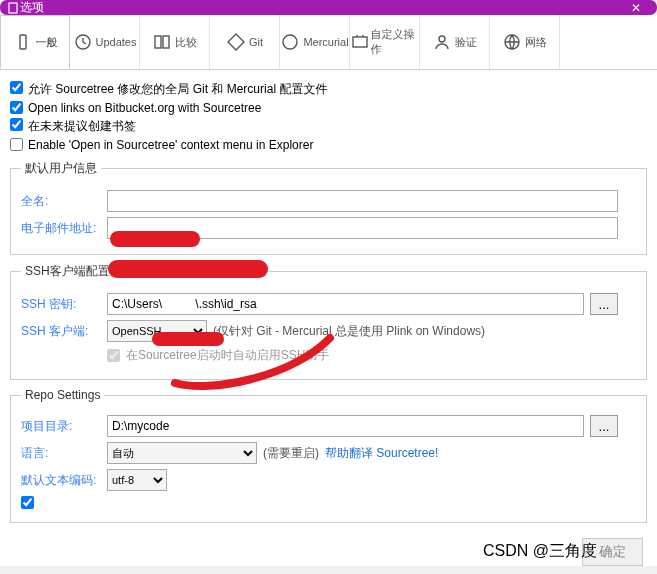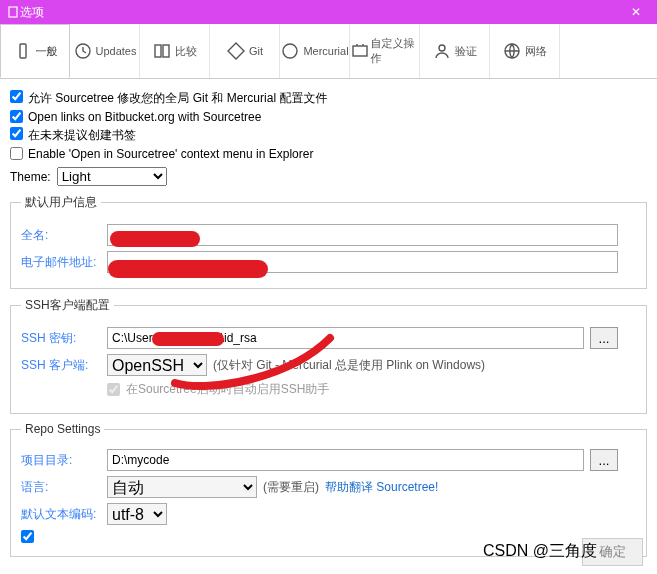--- a/index.html
+++ b/index.html
@@ -1,33 +1,33 @@
 <!DOCTYPE html>
 <html><head>
 <meta charset="utf-8">
 <style>
 * { box-sizing: border-box; margin: 0; padding: 0; }
 body { font-family: "Microsoft YaHei", sans-serif; font-size: 12px; background: #f0f0f0; width: 657px; height: 574px; overflow: hidden; position: relative; }
-.titlebar { background: #d946ef; color: #fff; height: 24px; display: flex; align-items: center; padding: 0 6px; font-size: 12px; }
+.titlebar { background: #a21caf; color: #fff; height: 15px; display: flex; align-items: center; padding: 0 6px; font-size: 12px; border-radius: 7px; }
 .titlebar .title { flex: 1; }
 .titlebar .close { width: 30px; text-align: center; cursor: pointer; }
 .tabstrip { background: #fff; display: flex; border-bottom: 1px solid #ccc; }
 .tab { width: 70px; height: 54px; border-right: 1px solid #e5e5e5; display: flex; flex-direction: row; align-items: center; justify-content: center; gap: 3px; color: #555; cursor: pointer; }
 .tab.active { border: 1px solid #ccc; border-bottom: 1px solid #fff; margin-bottom: -1px; background: #fff; color: #333; }
 .tab svg { width: 20px; height: 20px; stroke: #555; fill: none; stroke-width: 1.4; }
 .tab span { font-size: 11px; }
 .content { padding: 8px 10px; background: #fff; height: calc(100% - 78px); overflow: hidden; }
 .checkrow { display: flex; gap: 5px; margin: 3px 0; }
 .checkrow input[type=checkbox] { width: 13px; height: 13px; }
 fieldset { border: 1px solid #ccc; margin-top: 8px; padding: 8px 28px 10px 10px; }
 legend { font-size: 12px; color: #333; padding: 0 4px; }
 .formrow { display: flex; align-items: center; margin: 5px 0; gap: 6px; }
 .formrow label { width: 80px; text-align: left; color: #3b82f6; }
 .formrow input[type=text] { flex: 1; border: 1px solid #aaa; height: 22px; padding: 0 4px; font-size: 12px; }
-.formrow select { border: 1px solid #aaa; height: 22px; font-size: 16px; background: #f5f5f5; }
+.formrow select { border: 1px solid #aaa; height: 22px; font-size: 11px; background: #f5f5f5; }
 .browse-btn { width: 28px; height: 22px; border: 1px solid #999; background: #f0f0f0; cursor: pointer; }
 .themerow { margin-top: 6px; display: flex; align-items: center; gap: 6px; }
 .hint { color: #555; }
 .link { color: #1a6fcf; cursor: pointer; }
 .footer-btn { position: absolute; bottom: 8px; right: 14px; border: 1px solid #ccc; background: #f0f0f0; padding: 4px 16px; color: #888; }
 .watermark { position: absolute; bottom: 12px; right: 60px; color: #000000; font-size: 16px; }
 .redact { position: absolute; background: #e01b24; border-radius: 10px; pointer-events:none; }
 .redcurve { position: absolute; pointer-events:none; }
 </style>
 </head>
@@ -107,24 +107,20 @@
       <span>Open links on Bitbucket.org with Sourcetree</span>
     </div>
   <div class="checkrow">
       <input type="checkbox" checked="" style="">
       <span>在未来提议创建书签</span>
     </div>
   <div class="checkrow">
       <input type="checkbox" style="">
       <span>Enable 'Open in Sourcetree' context menu in Explorer</span>
     </div>
-  <div class="themerow">
-    <label>Theme:</label>
-    <select style="width:110px"><option>Light</option></select>
-  </div>
 
   <fieldset>
     <legend>默认用户信息</legend>
     <div class="formrow">
         <label>全名:</label>
         <input type="text" value="" style="">
       </div>
     <div class="formrow">
         <label>电子邮件地址:</label>
         <input type="text" value="" style="">

